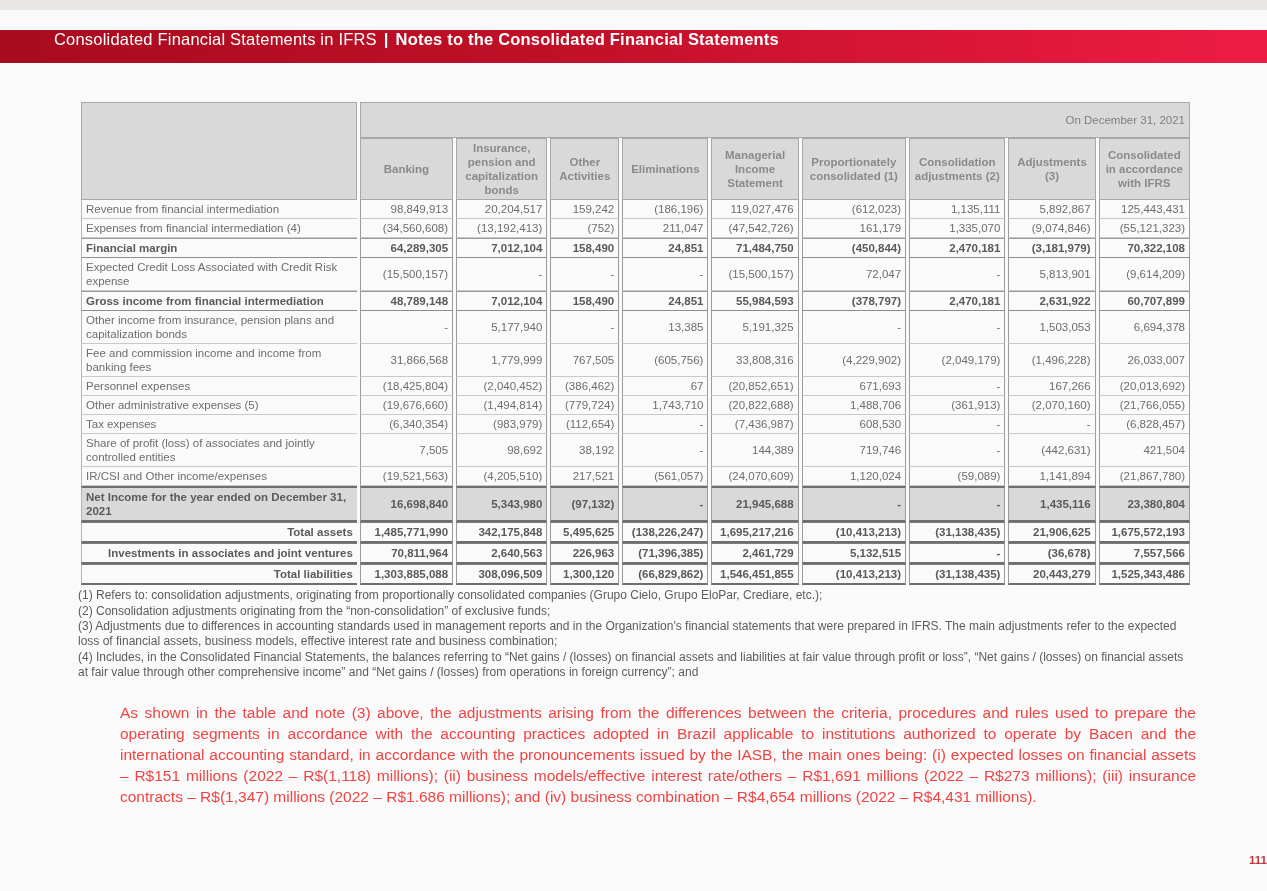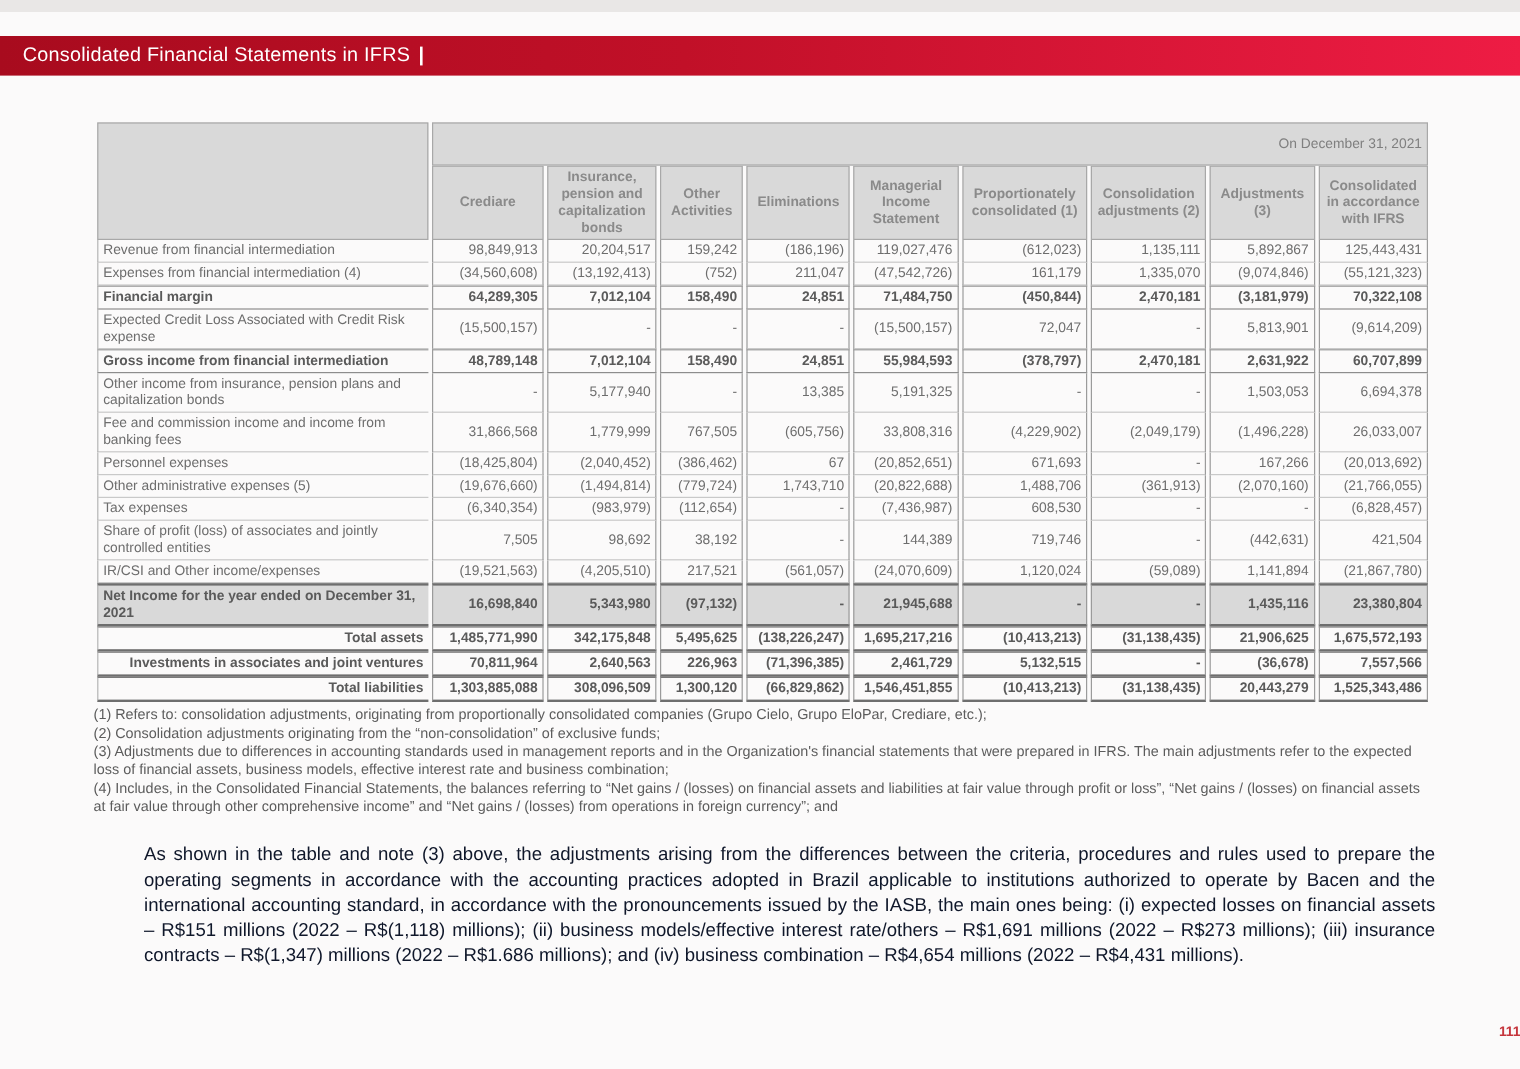--- a/index.html
+++ b/index.html
@@ -11,22 +11,22 @@
     overflow: hidden;
   }
   .top-strip {
     height: 10px; width: 100%;
     background: #e9e7e6;
   }
   .banner {
     margin-top: 20px;
     height: 33px; width: 100%;
     background: linear-gradient(90deg, #a80b1e 0%, #c11028 45%, #ee1c44 100%);
-    display: flex; align-items: center;
-    padding-left: 19px;
+    display: flex; align-items: flex-start;
+    padding-left: 54px;
     color: #ffffff;
     font-size: 16.5px;
     letter-spacing: 0.2px;
   }
   .banner .bold { font-weight: bold; }
   .banner .sep { margin: 0 7px; font-weight: bold; }
 
   .content { padding: 0 0 0 78px; }
 
   table.fin {
@@ -98,41 +98,42 @@
     font-size: 12px;
     color: #5c5c5c;
     line-height: 1.28;
   }
   .footnotes .fn { display: block; }
 
   .paragraph {
     width: 1076px;
     margin: 21px 0 0 42px;
     font-size: 15.5px;
-    color: #0f172a;
+    color: #ef4444;
     line-height: 1.37;
     text-align: justify;
   }
 
   .page-number {
     text-align: right;
     margin-top: 46px;
     font-size: 11.5px;
     font-weight: bold;
     color: #c5353c;
   }
 </style>
 </head>
 <body>
 
 <div class="top-strip"></div>
 
 <div class="banner">
   <span>Consolidated Financial Statements in IFRS</span>
   <span class="sep">|</span>
+  <span class="bold">Notes to the Consolidated Financial Statements</span>
 </div>
 
 <div class="content">
 
   <table class="fin">
     <colgroup>
       <col style="width:272px">
         <col style="width:92px">
         <col style="width:90px">
         <col style="width:68px">
@@ -142,21 +143,21 @@
         <col style="width:95px">
       <col style="width:86px">
         <col style="width:90px">
     </colgroup>
     <thead>
       <tr>
         <th class="label-head" rowspan="2"></th>
         <th class="period" colspan="9">On December 31, 2021</th>
       </tr>
       <tr id="col-header-row">
-          <th class="colhead">Crediare</th>
+          <th class="colhead">Banking</th>
           <th class="colhead">Insurance, pension and capitalization bonds</th>
           <th class="colhead">Other Activities</th>
           <th class="colhead">Eliminations</th>
           <th class="colhead">Managerial Income Statement</th>
           <th class="colhead">Proportionately consolidated (1)</th>
           <th class="colhead">Consolidation adjustments (2)</th>
           <th class="colhead">Adjustments (3)</th>
           <th class="colhead">Consolidated in accordance with IFRS</th>
         </tr>
     </thead>

